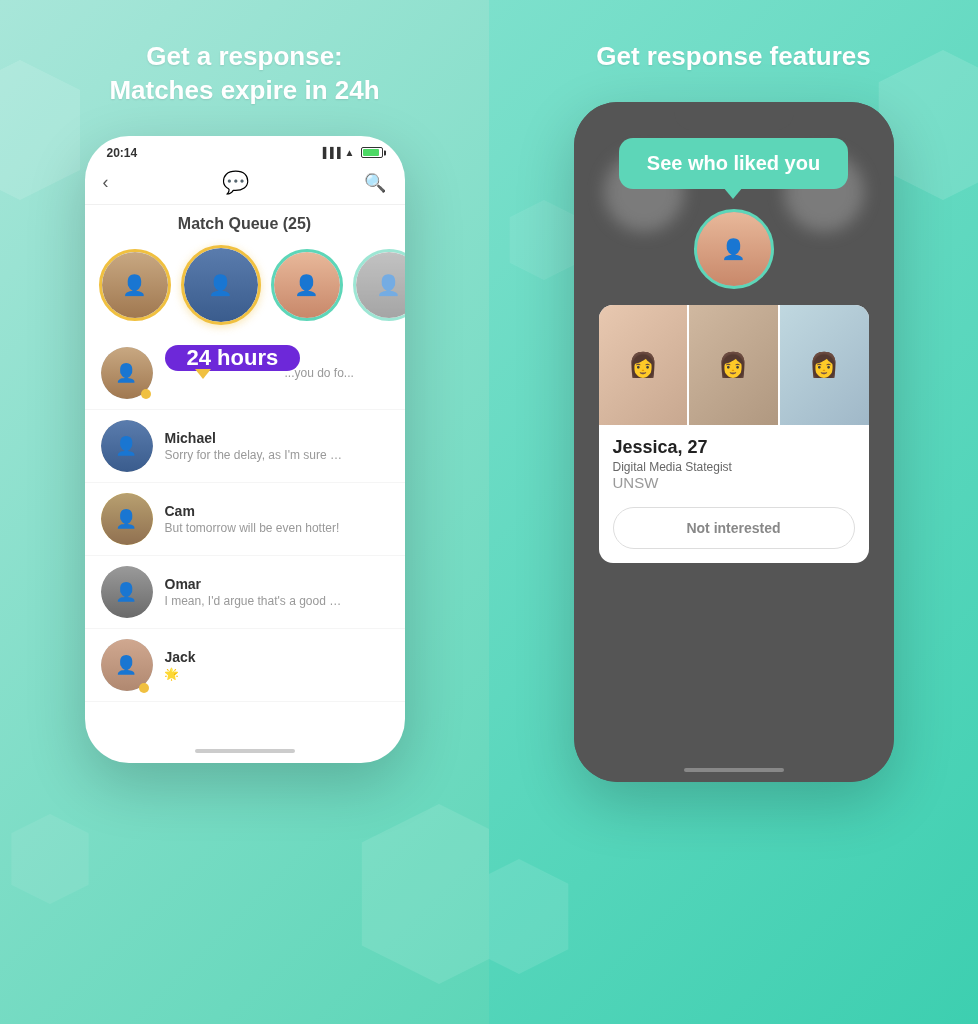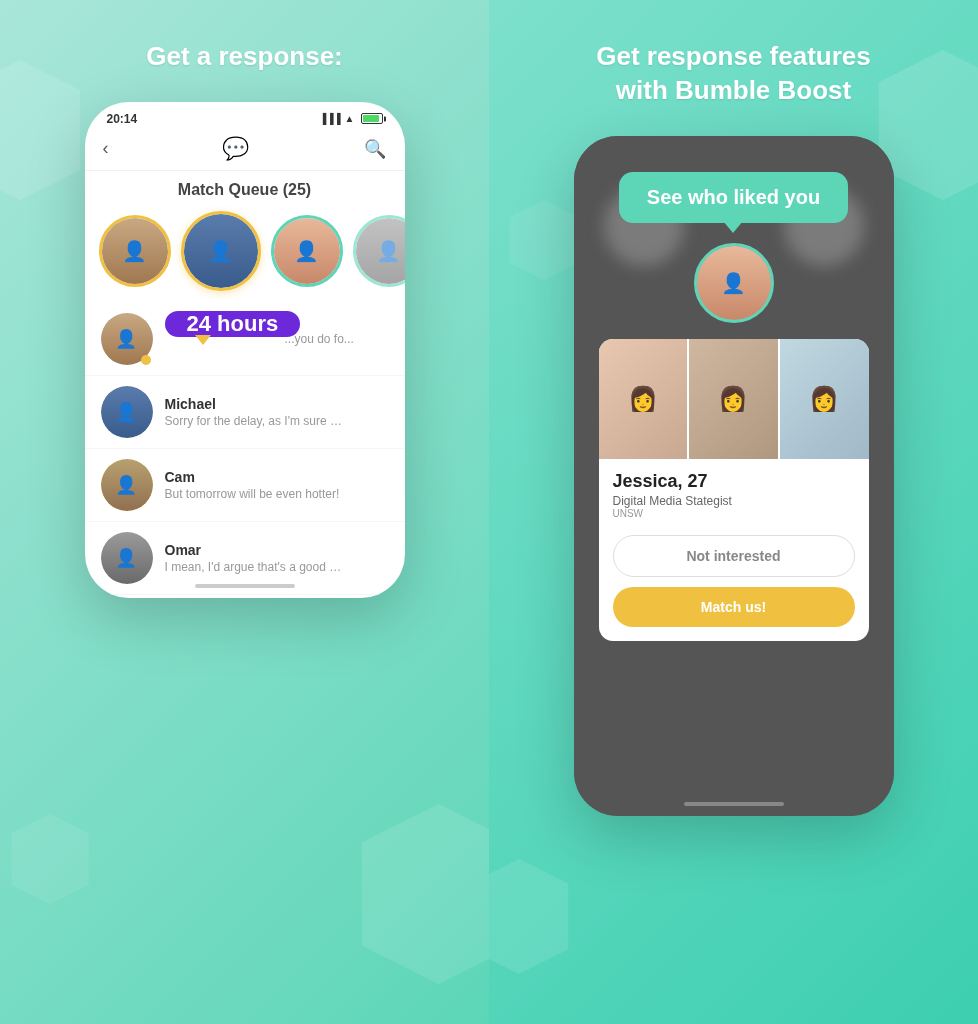--- a/index.html
+++ b/index.html
@@ -44,21 +44,21 @@
     .phone {
       background: white;
       border-radius: 44px;
       box-shadow: 0 20px 60px rgba(0,0,0,0.2);
       position: relative;
       z-index: 2;
       overflow: hidden;
     }
     .phone-left {
       width: 320px;
-      height: 496px;
+      height: 627px;
     }
     .phone-right {
       width: 320px;
       height: 680px;
       background: #555;
     }
 
     
     .notch {
       position: absolute;
@@ -345,21 +345,21 @@
       font-size: 18px;
       font-weight: 700;
       color: #222;
     }
     .profile-job {
       font-size: 12px;
       color: #666;
       margin-top: 2px;
     }
     .profile-school {
-      font-size: 10px;
+      font-size: 15px;
       color: #999;
     }
     .profile-actions {
       display: flex;
       gap: 10px;
       padding: 10px 14px 14px;
       flex-direction: column;
     }
     .btn-not-interested {
       flex: 1;
@@ -436,20 +436,21 @@
   </svg>
   <svg class="hex-deco" style="bottom:40px;right:-30px;opacity:0.1;width:160px;height:180px;" viewBox="0 0 120 140">
     <polygon points="60,0 120,30 120,110 60,140 0,110 0,30" fill="white"></polygon>
   </svg>
   <svg class="hex-deco" style="bottom:120px;left:10px;opacity:0.08;width:80px;height:90px;" viewBox="0 0 120 140">
     <polygon points="60,0 120,30 120,110 60,140 0,110 0,30" fill="white"></polygon>
   </svg>
 
   <div class="panel-title">
     <span>Get a response:</span><br>
+    <span>Matches expire in 24h</span>
   </div>
 
   <div class="phone phone-left">
     <div class="notch"></div>
 
     <div class="status-bar">
       <span>20:14</span>
       <div class="status-icons">
         <span>▐▐▐</span>
         <span>▲</span>
@@ -552,21 +553,20 @@
   </svg>
   <svg class="hex-deco" style="bottom:50px;left:-20px;opacity:0.1;width:100px;height:115px;" viewBox="0 0 120 140">
     <polygon points="60,0 120,30 120,110 60,140 0,110 0,30" fill="white"></polygon>
   </svg>
   <svg class="hex-deco" style="top:200px;left:20px;opacity:0.08;width:70px;height:80px;" viewBox="0 0 120 140">
     <polygon points="60,0 120,30 120,110 60,140 0,110 0,30" fill="white"></polygon>
   </svg>
 
   <div class="panel-title">
     <span>Get response features</span><br>
-    <span>with Bumble Boost</span>
   </div>
 
   <div class="phone phone-right">
     <div class="notch" style="background:#555;"></div>
 
     <div class="phone-right-inner">
 
       <div class="blur-circle" style="width:80px;height:80px;top:50px;left:30px;background:rgba(180,180,180,0.4);"></div>
       <div class="blur-circle" style="width:80px;height:80px;top:50px;right:30px;background:rgba(180,180,180,0.4);"></div>
 
@@ -590,20 +590,19 @@
             <div style="width:100%;height:100%;background:linear-gradient(135deg,#c0d8e0,#a0b8c8);display:flex;align-items:center;justify-content:center;font-size:24px;">👩</div>
           </div>
         </div>
         <div class="profile-details">
           <div class="profile-name">Jessica, 27</div>
           <div class="profile-job">Digital Media Stategist</div>
           <div class="profile-school">UNSW</div>
         </div>
         <div class="profile-actions">
           <button class="btn-not-interested">Not interested</button>
-          <button class="btn-match">Match us!</button>
         </div>
       </div>
     </div>
 
     <div class="phone-bottom-bar" style="background:#888;"></div>
   </div>
 </div>
 
 </body></html>

